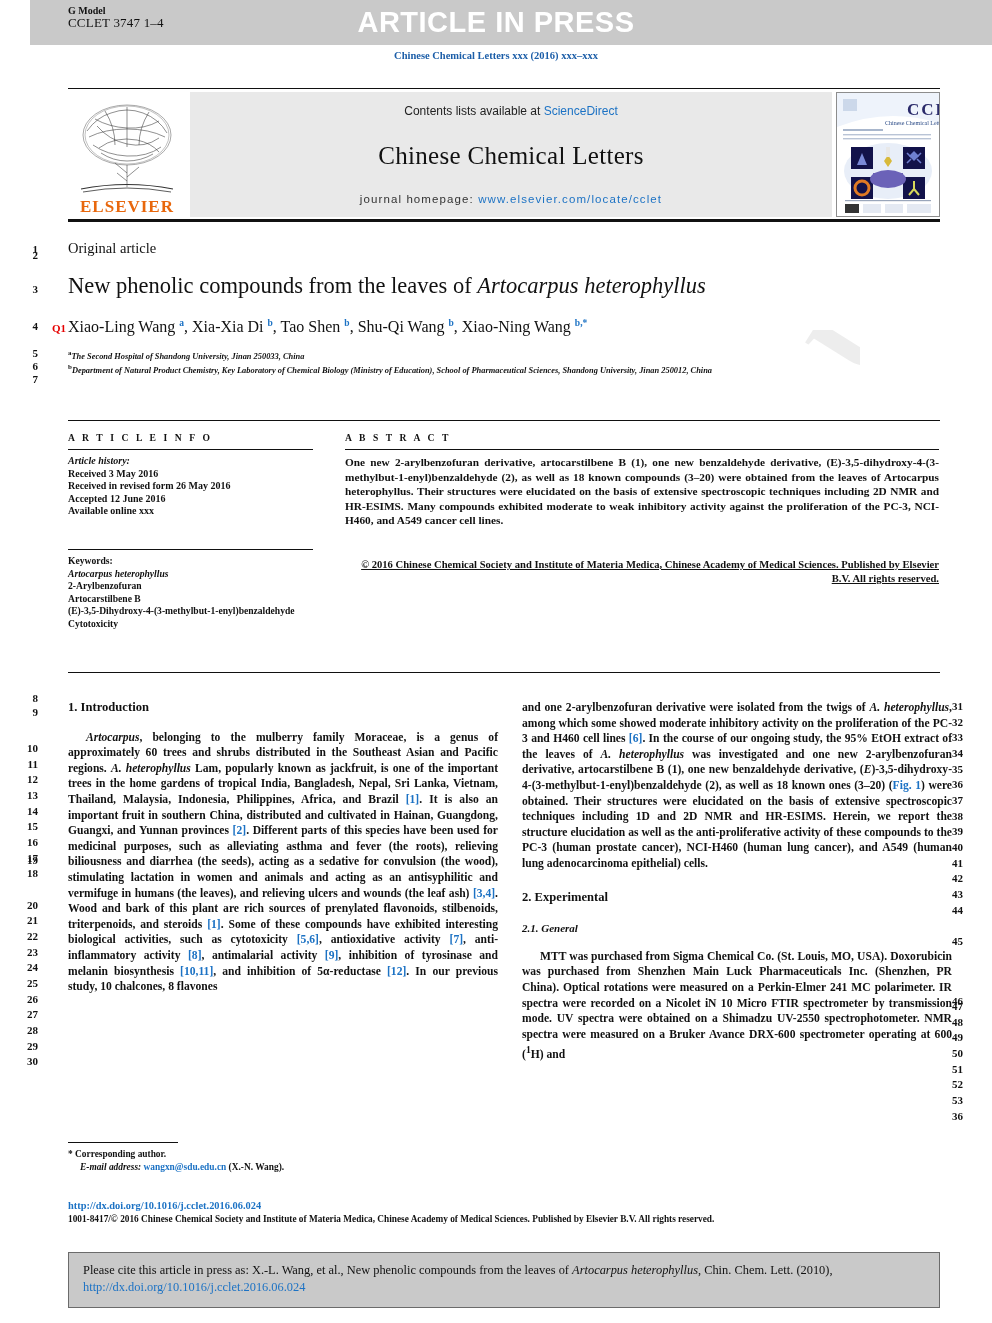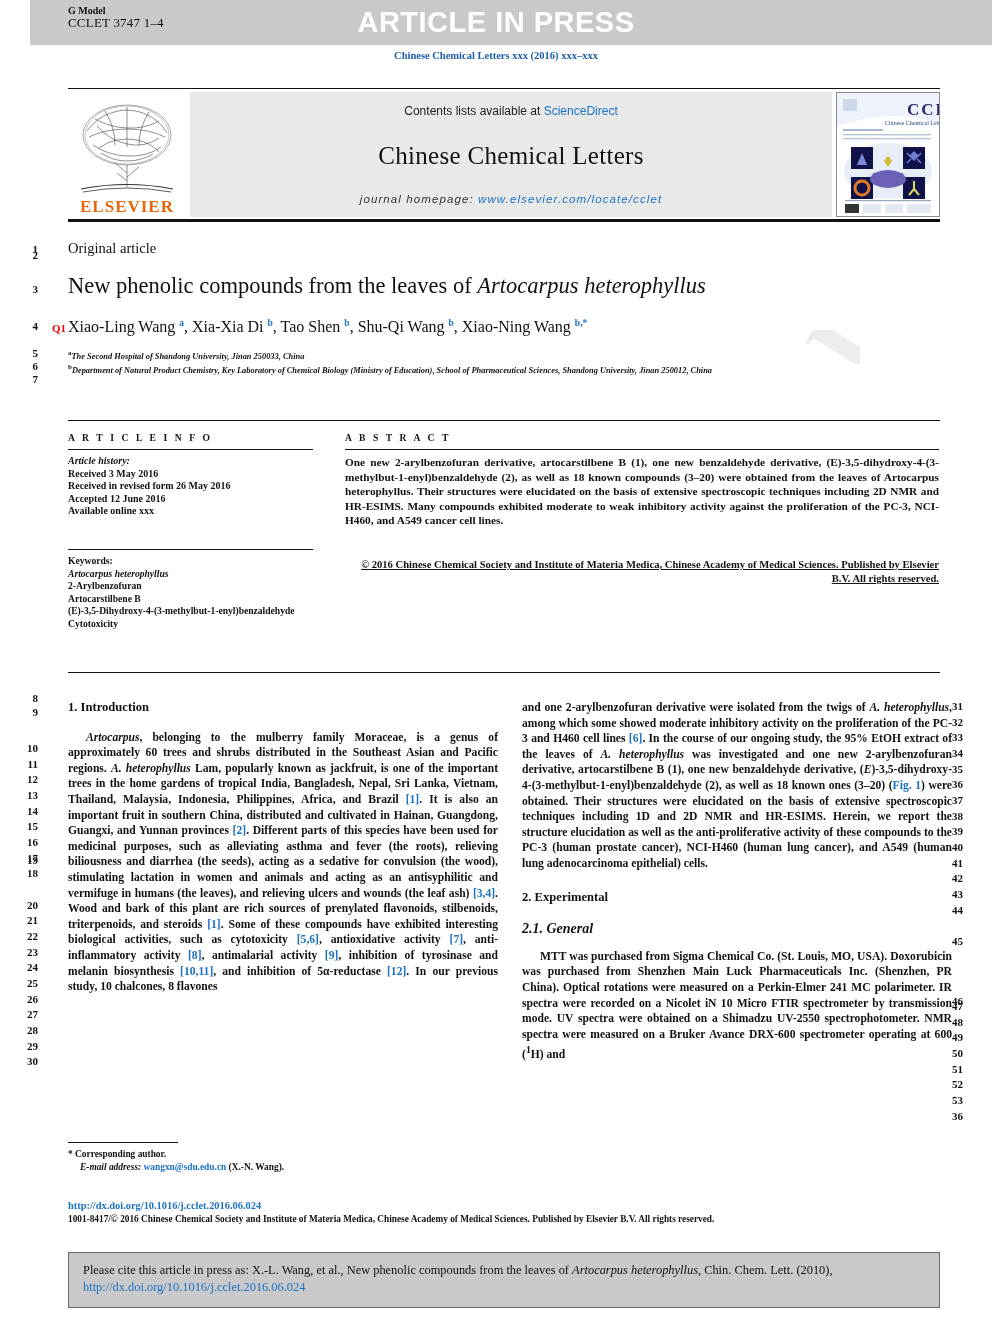--- a/index.html
+++ b/index.html
@@ -31,21 +31,21 @@
     display:flex;flex-direction:column;align-items:center;justify-content:flex-end;}
   .tree{width:104px;height:96px;display:block;}
   .elsevier{font-family:"Liberation Serif",serif;font-size:17px;font-weight:bold;
     color:#E8670C;letter-spacing:1px;line-height:20px;}
   .mh-center{position:absolute;left:122px;top:0;width:642px;height:125px;background:#e9e9e9;
     display:flex;flex-direction:column;align-items:center;justify-content:space-between;
     padding:12px 0 12px 0;box-sizing:border-box;}
   .contents{font-size:12px;font-family:"Liberation Sans",sans-serif;color:#222;text-align:center;}
   .contents a{color:#1c72c4;text-decoration:none;}
   .jtitle{font-size:25px;font-family:"Liberation Serif",serif;color:#111;letter-spacing:.3px;}
-  .jhome{font-size:11.5px;font-family:"Liberation Sans",sans-serif;letter-spacing:1.1px;color:#333;font-style:italic;}
+  .jhome{font-size:11.5px;font-family:"Liberation Sans",sans-serif;letter-spacing:1.1px;color:#333;}
   .jhome a{color:#1c72c4;text-decoration:none;}
   .mh-cover{position:absolute;left:768px;top:0;width:104px;height:125px;
     border:1px solid #8d8d8d;box-sizing:border-box;background:#fff;overflow:hidden;}
   .rule-bot{position:absolute;left:68px;top:219px;width:872px;height:3px;background:#111;}
 
   
   .lnum{position:absolute;font-family:"Liberation Serif",serif;font-size:11px;
     font-weight:bold;color:#111;text-align:right;width:26px;}
   .lnum-r{text-align:left;}
 
@@ -78,21 +78,21 @@
   .copyline{position:absolute;left:345px;top:558px;width:594px;font-size:10.6px;
     line-height:14.4px;font-weight:bold;color:#111;text-align:right;text-decoration:underline;}
 
   
   .col{position:absolute;width:430px;font-size:11.6px;line-height:15.6px;
     text-align:justify;font-weight:bold;color:#111;}
   .colL{left:68px;top:700px;}
   .colR{left:522px;top:700px;}
   .h2{font-size:12.6px;font-weight:bold;margin:0 0 14px 0;}
   .h2b{font-size:12.6px;font-weight:bold;margin:18px 0 12px 0;}
-  .h3{font-size:14px;font-weight:bold;font-style:italic;margin:16px 0 12px 0;}
+  .h3{font-size:11px;font-weight:bold;font-style:italic;margin:16px 0 12px 0;}
   .para{margin:0;text-indent:18px;}
   .ref{color:#1c72c4;}
   i{font-style:italic;}
 
   
   .fnrule{position:absolute;left:68px;top:1142px;width:110px;height:1px;background:#111;}
   .fnote{position:absolute;left:68px;top:1148px;width:420px;font-size:9.4px;
     line-height:13px;font-weight:bold;color:#111;}
   .fnote .em{font-style:italic;}
   .fnote a{color:#1c72c4;text-decoration:none;}

